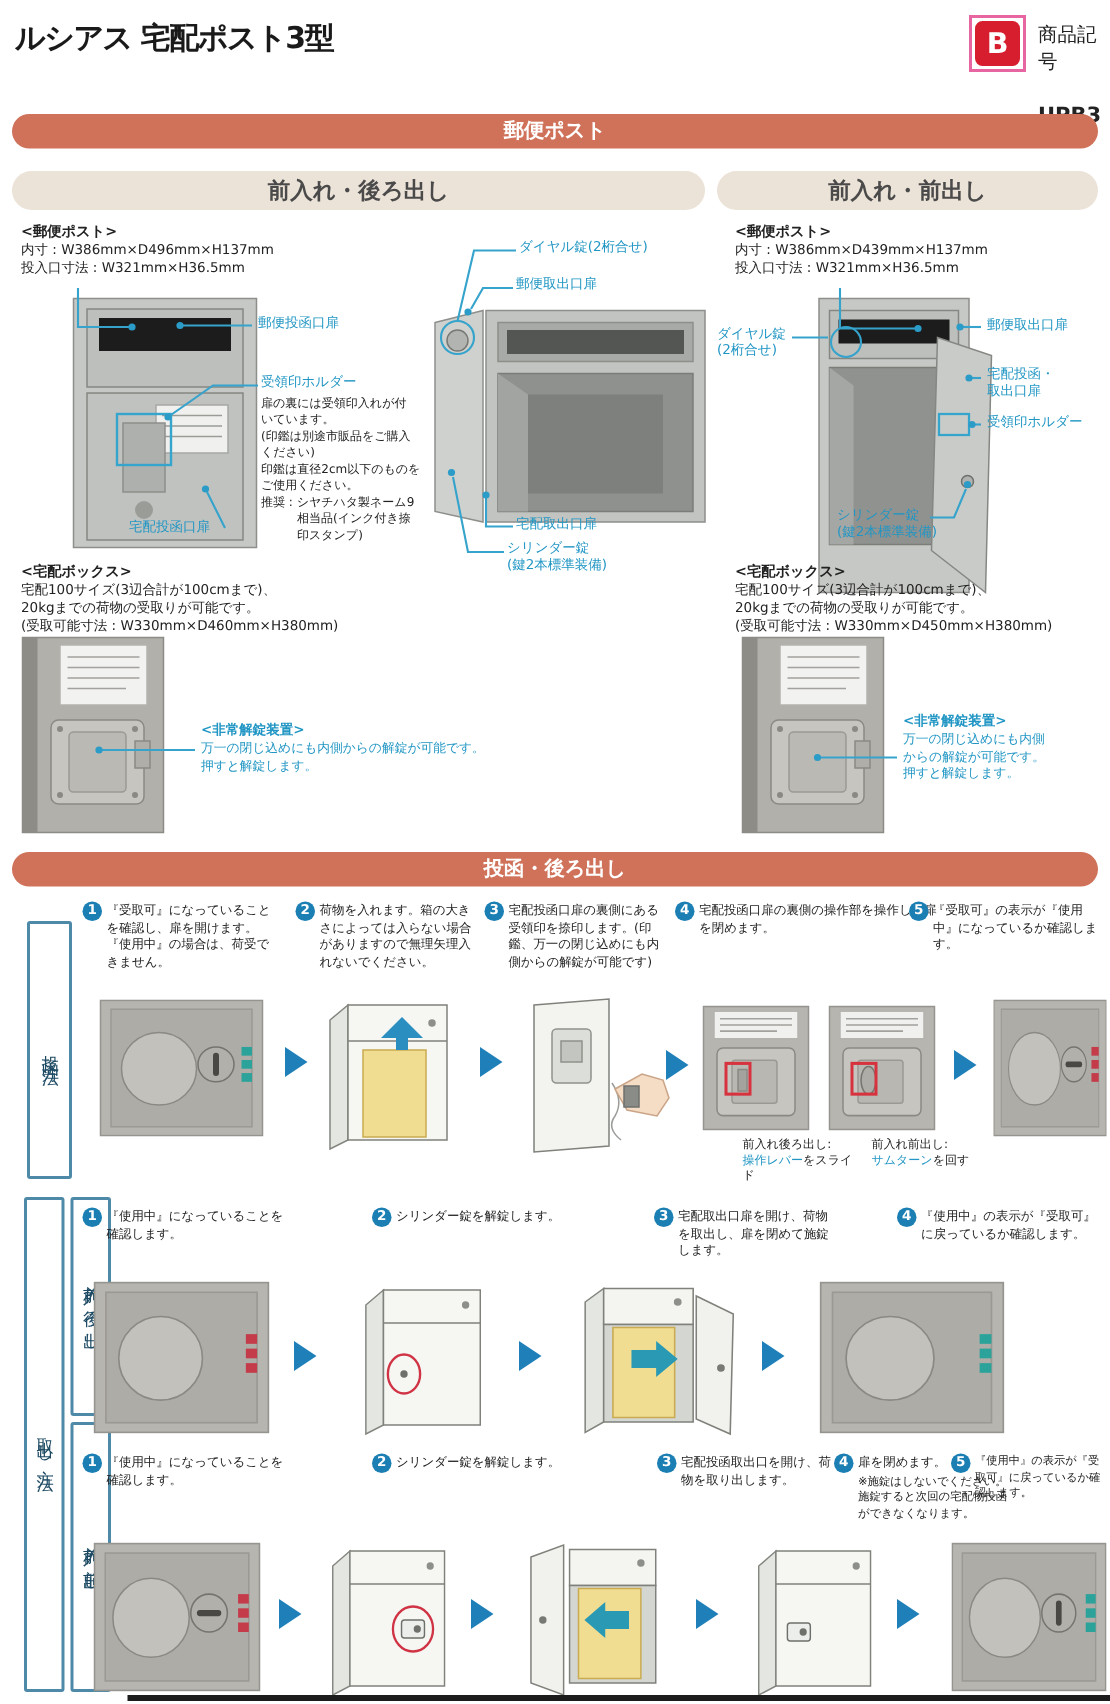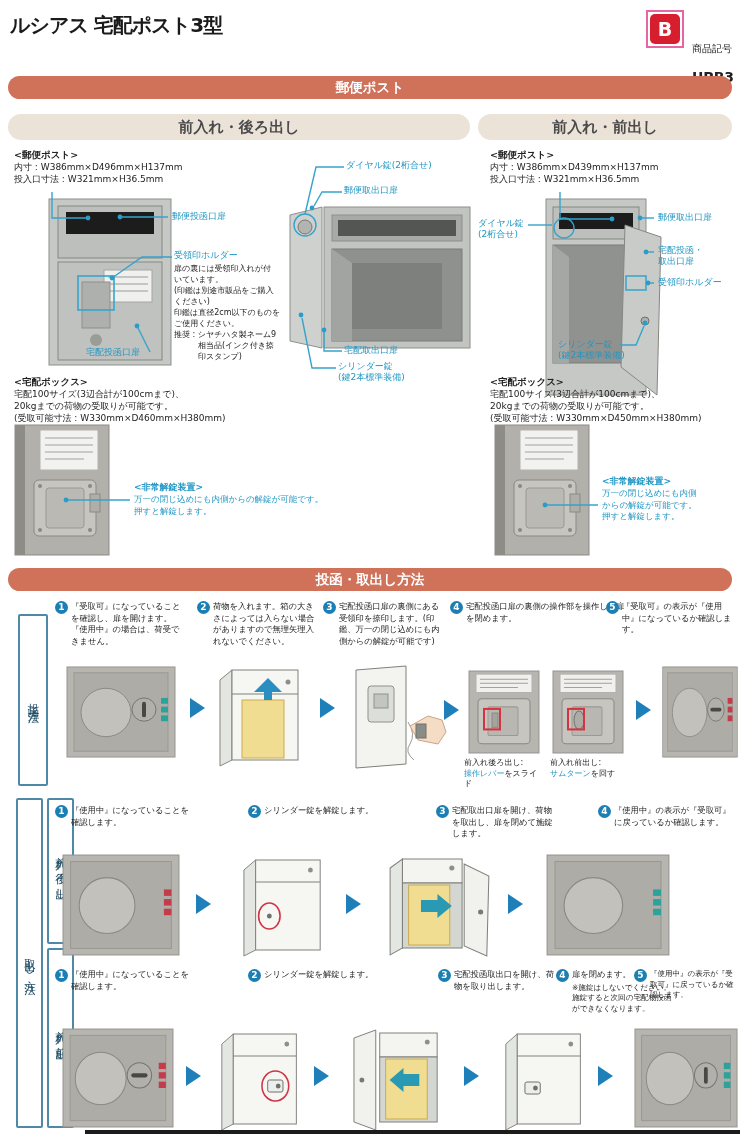--- a/index.html
+++ b/index.html
@@ -3,21 +3,21 @@
 <meta charset="utf-8">
 <style>
   html,body{margin:0;padding:0;background:#fff;}
   #page{position:relative;width:740px;height:1136px;background:#fff;overflow:hidden;
         font-family:"DejaVu Sans","Liberation Sans",sans-serif;color:#222;}
   .abs{position:absolute;}
   .title{font-size:20px;font-weight:bold;color:#1a1a1a;letter-spacing:-1px;}
   .logo-frame{width:38px;height:38px;border:2px solid #e765a0;background:#fff;padding:2px;box-sizing:border-box;}
   .logo-inner{width:100%;height:100%;background:#d61e2e;border-radius:5px;color:#fff;
               display:flex;align-items:center;justify-content:center;font-size:19px;font-weight:bold;}
-  .code-label{font-size:10px;color:#222;margin-top:28px;}
+  .code-label{font-size:13px;color:#222;}
   .code{font-size:14px;font-weight:bold;color:#222;}
   .bar{background:#cf7259;border-radius:12px;color:#fff;font-weight:bold;font-size:13.5px;
        text-align:center;line-height:23px;height:23px;}
   .subhead{background:#ece3d8;border-radius:13px;color:#4a4a4a;font-weight:bold;font-size:15px;
            text-align:center;line-height:26px;height:26px;}
   .spec-title,.box-title{font-size:9.5px;font-weight:bold;color:#222;line-height:12px;}
   .spec-line,.box-line{font-size:9px;color:#222;line-height:12px;}
   .bluelabel{font-size:9px;color:#2196c4;line-height:11px;white-space:nowrap;}
   .blacknote{font-size:8px;color:#222;line-height:11px;white-space:pre-line;}
   .emg-title{font-size:9px;font-weight:bold;color:#2196c4;line-height:11px;}
@@ -26,21 +26,21 @@
         align-items:center;justify-content:center;box-sizing:border-box;}
   .vtext{writing-mode:vertical-rl;text-orientation:upright;font-size:11.5px;color:#1d4a63;letter-spacing:3px;}
   .step{display:flex;gap:3px;align-items:flex-start;}
   .stepnum{flex:0 0 13px;width:13px;height:13px;border-radius:50%;background:#1b7fb3;color:#fff;
            font-size:9px;font-weight:bold;text-align:center;line-height:13px;}
   .steptext{font-size:8.3px;line-height:11.5px;color:#222;}
   .stepnote{font-size:7.6px;line-height:10.5px;color:#222;margin-top:2px;}
   .stepnote:empty{display:none;}
   .arrow{width:0;height:0;border-left:15px solid #1f7fb8;border-top:10px solid transparent;
          border-bottom:10px solid transparent;}
-  .cap{font-size:8px;line-height:10.5px;color:#222;}
+  .cap{font-size:8px;line-height:10.5px;color:#222;margin-left:31px;}
   .cap .blue{color:#2196c4;}
   .botline{background:#1c1c1c;}
   svg{display:block;}
 </style>
 </head>
 <body>
 
 <div id="page">
 
   <div class="abs title" style="left:10px;top:12px;">ルシアス 宅配ポスト3型</div>
@@ -212,21 +212,21 @@
   <div class="abs box-title" style="left:490px;top:376px;">&lt;宅配ボックス&gt;</div>
   <div class="abs box-line" style="left:490px;top:388px;">宅配100サイズ(3辺合計が100cmまで)、</div>
   <div class="abs box-line" style="left:490px;top:400px;">20kgまでの荷物の受取りが可能です。</div>
   <div class="abs box-line" style="left:490px;top:412px;">(受取可能寸法 : W330mm×D450mm×H380mm)</div>
 
   <div class="abs emg-title" style="left:602px;top:476px;">&lt;非常解錠装置&gt;</div>
   <div class="abs emg-desc" style="left:602px;top:488px;">万一の閉じ込めにも内側
 からの解錠が可能です。
 押すと解錠します。</div>
 
-  <div class="abs bar" style="left:8px;top:568px;width:724px;">投函・取出し方法</div>
+  <div class="abs bar" style="left:8px;top:568px;width:724px;">投函・後ろ出し</div>
 
   <div class="abs vbox" style="left:18px;top:614px;width:30px;height:172px;">
     <span class="vtext">投函方法</span>
   </div>
   <div class="abs vbox" style="left:16px;top:798px;width:27px;height:330px;">
     <span class="vtext">取出し方法</span>
   </div>
   <div class="abs vbox" style="left:47px;top:798px;width:27px;height:146px;">
     <span class="vtext" style="letter-spacing:1px;">前入れ後ろ出し</span>
   </div>

